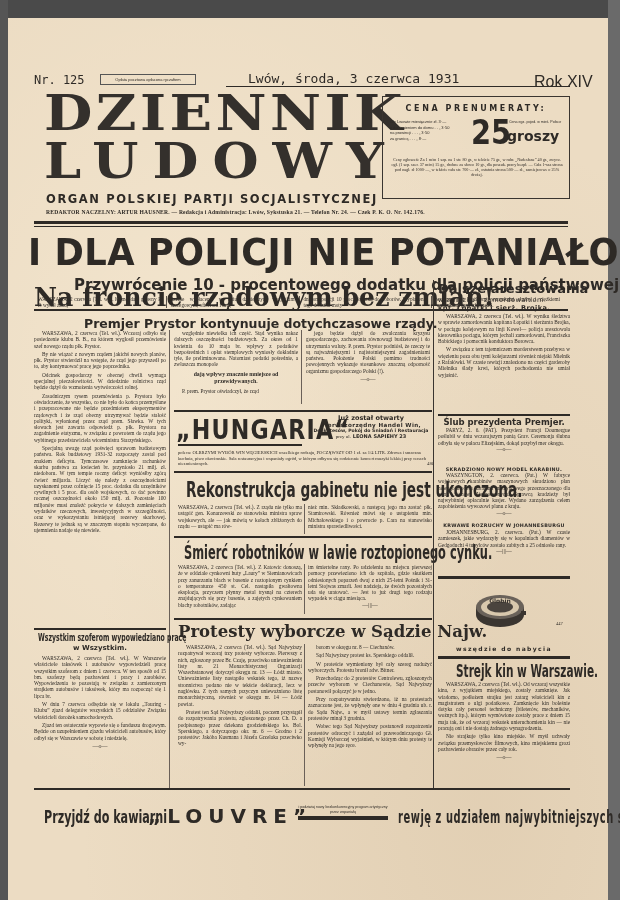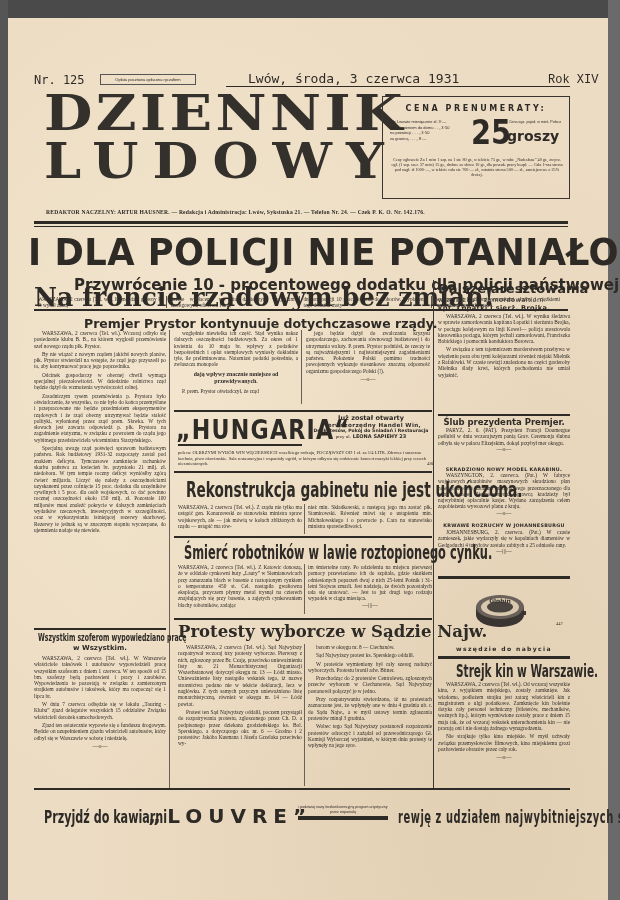--- a/index.html
+++ b/index.html
@@ -15,21 +15,21 @@
                       radial-gradient(ellipse at 80% 90%, rgba(180,150,110,0.18), rgba(0,0,0,0) 60%);
   }
   .abs { position: absolute; }
   .sans { font-family: "DejaVu Sans", "Liberation Sans", sans-serif; }
   .rule { position: absolute; background: #2e2a26; }
 
   
   .hdr-nr { left: 26px; top: 55px; font-size: 12px; font-family: "DejaVu Sans Mono", monospace; }
   .hdr-tag { left: 92px; top: 56px; width: 96px; height: 11px; border: 1px solid #555; font-size: 4px; font-family: "Liberation Sans", sans-serif; text-align: center; line-height: 9px; }
   .hdr-date { left: 240px; top: 53px; font-size: 13px; font-family: "DejaVu Sans Mono", monospace; }
-  .hdr-rok { left: 540px; top: 55px; font-size: 12px; font-family: Liberation Mono, monospace; }
+  .hdr-rok { left: 526px; top: 55px; font-size: 16px; font-family: Liberation Sans, sans-serif; }
 
   .masthead { left: 36px; top: 72px; font-family: "DejaVu Serif", serif; font-weight: bold; color: #34302c; letter-spacing: 3px; }
   .mast-1 { font-size: 49px; line-height: 46px; transform: scaleX(1.14); transform-origin: left top; }
   .mast-2 { font-size: 49px; line-height: 50px; letter-spacing: 13px; transform: scaleX(1.08); transform-origin: left top; }
   .organ { left: 38px; top: 174px; font-size: 11.5px; font-weight: bold; letter-spacing: 1.6px; font-family: "DejaVu Sans", sans-serif; }
   .redakt { left: 38px; top: 191px; font-size: 5.6px; letter-spacing: 0.2px; font-family: "Liberation Serif", serif; font-weight: bold; white-space: nowrap; }
 
   .price-box { left: 374px; top: 78px; width: 188px; height: 103px; border: 1.5px solid #3a3530; }
   .price-title { position: absolute; left: 0; top: 7px; width: 100%; text-align: center; font-size: 8px; font-weight: bold; letter-spacing: 2.6px; font-family: "DejaVu Sans", sans-serif; }
   .price-rows { position: absolute; left: 7px; top: 22px; font-size: 4px; line-height: 5.6px; font-family: "Liberation Sans", sans-serif; width: 80px; }
@@ -81,20 +81,21 @@
   <div class="abs hdr-nr">Nr. 125</div>
   <div class="abs hdr-tag">Opłata pocztowa opłacona ryczałtem</div>
   <div class="abs hdr-date">Lwów, środa, 3 czerwca 1931</div>
   <div class="abs hdr-rok">Rok XIV</div>
   <div class="rule" style="left:218px;top:68px;width:344px;height:1px;"></div>
 
   <div class="abs masthead">
     <div class="mast-1">DZIENNIK</div>
     <div class="mast-2">LUDOWY</div>
   </div>
+  <div class="abs organ">ORGAN POLSKIEJ PARTJI SOCJALISTYCZNEJ</div>
   <div class="abs redakt">REDAKTOR NACZELNY: ARTUR HAUSNER. — Redakcja i Administracja: Lwów, Sykstuska 21. — Telefon Nr. 24. — Czek P. K. O. Nr. 142.176.</div>
 
   <div class="abs price-box">
     <div class="price-title">CENA PRENUMERATY:</div>
     <div class="price-rows">
       <div>We Lwowie miesięcznie zł. 3·—</div>
       <div>z doniesieniem do domu . . „ 3·50</div>
       <div>na prowincji . . . „ 3·50</div>
       <div>za granicą . . . „ 8·—</div>
     </div>

